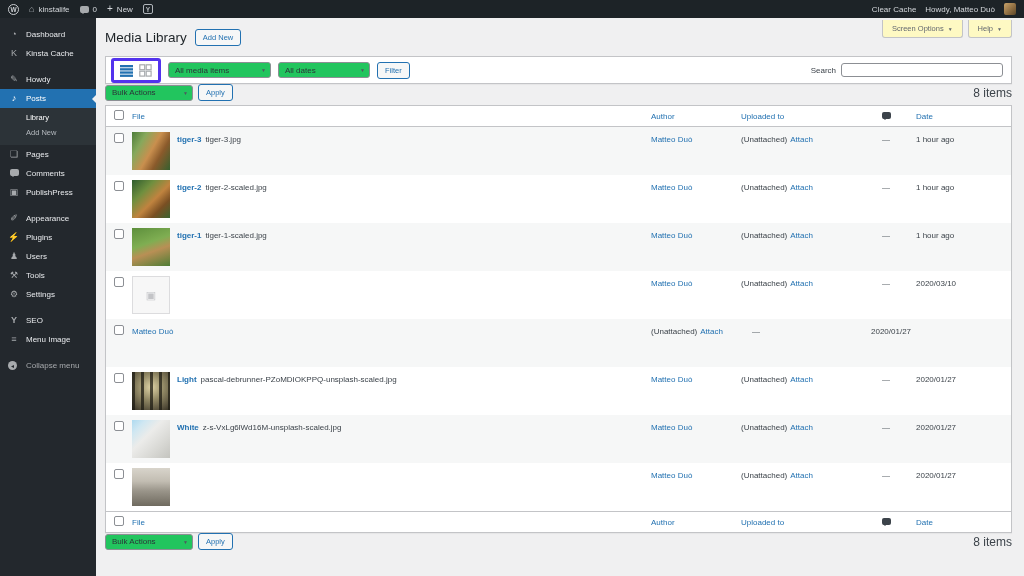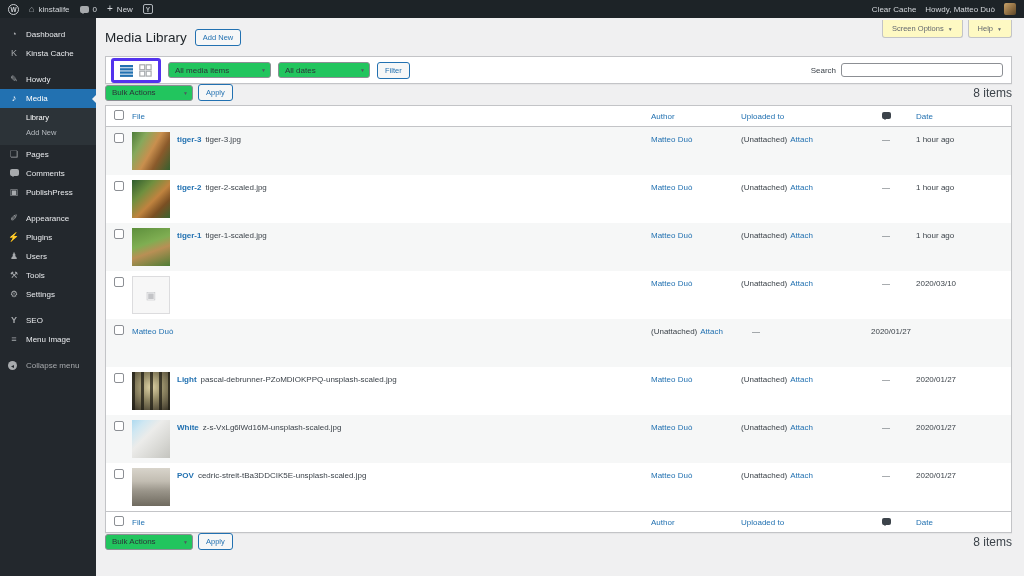--- a/index.html
+++ b/index.html
@@ -126,21 +126,21 @@
     <span class="mi">K</span>
     <span>Kinsta Cache</span>
   </div>
   <div class="msep"></div>
   <div class="mitem">
     <span class="mi">✎</span>
     <span>Howdy</span>
   </div>
   <div class="mitem active">
     <span class="mi">♪</span>
-    <span>Media</span>
+    <span>Posts</span>
   </div>
   <div class="submenu">
     <div class="subitem current">Library</div>
     <div class="subitem">Add New</div>
   </div>
   <div class="mitem">
     <span class="mi">❏</span>
     <span>Pages</span>
   </div>
   <div class="mitem">
@@ -390,24 +390,20 @@
           <div class="cell c-comments"><span>—</span></div>
           <div class="cell">2020/01/27</div>
         </div>
 
         <div class="trow">
           <div class="cell c-check"><input type="checkbox" style=""></div>
           <div class="cell c-file">
             <div class="thumb" style="background:linear-gradient(180deg,#d8d4cb 0%,#c2bdb2 35%,#9a958a 60%,#6f6a5f 100%)">
               <span class="thumb-glyph"></span>
             </div>
-            <div class="fmeta">
-              <a class="ftitle">POV</a>
-              <span class="fname">cedric-streit-tBa3DDCIK5E-unsplash-scaled.jpg</span>
-            </div>
           </div>
           <div class="cell"><a>Matteo Duò</a></div>
           <div class="cell c-uploaded">
             <span>(Unattached)</span>
             <a>Attach</a>
           </div>
           <div class="cell c-comments"><span>—</span></div>
           <div class="cell">2020/01/27</div>
         </div>
       </div>

